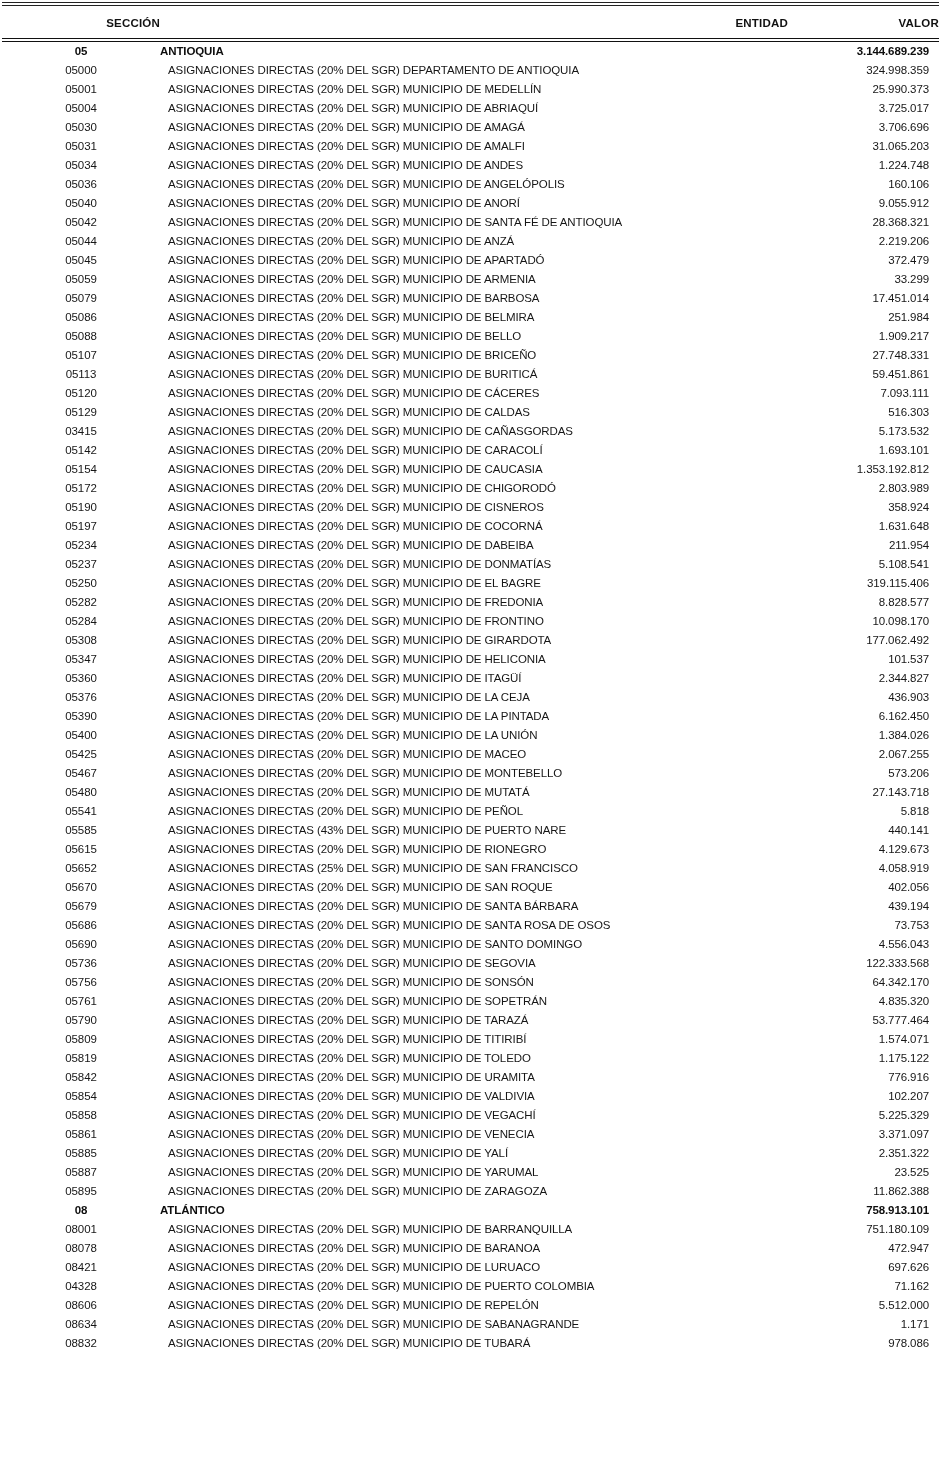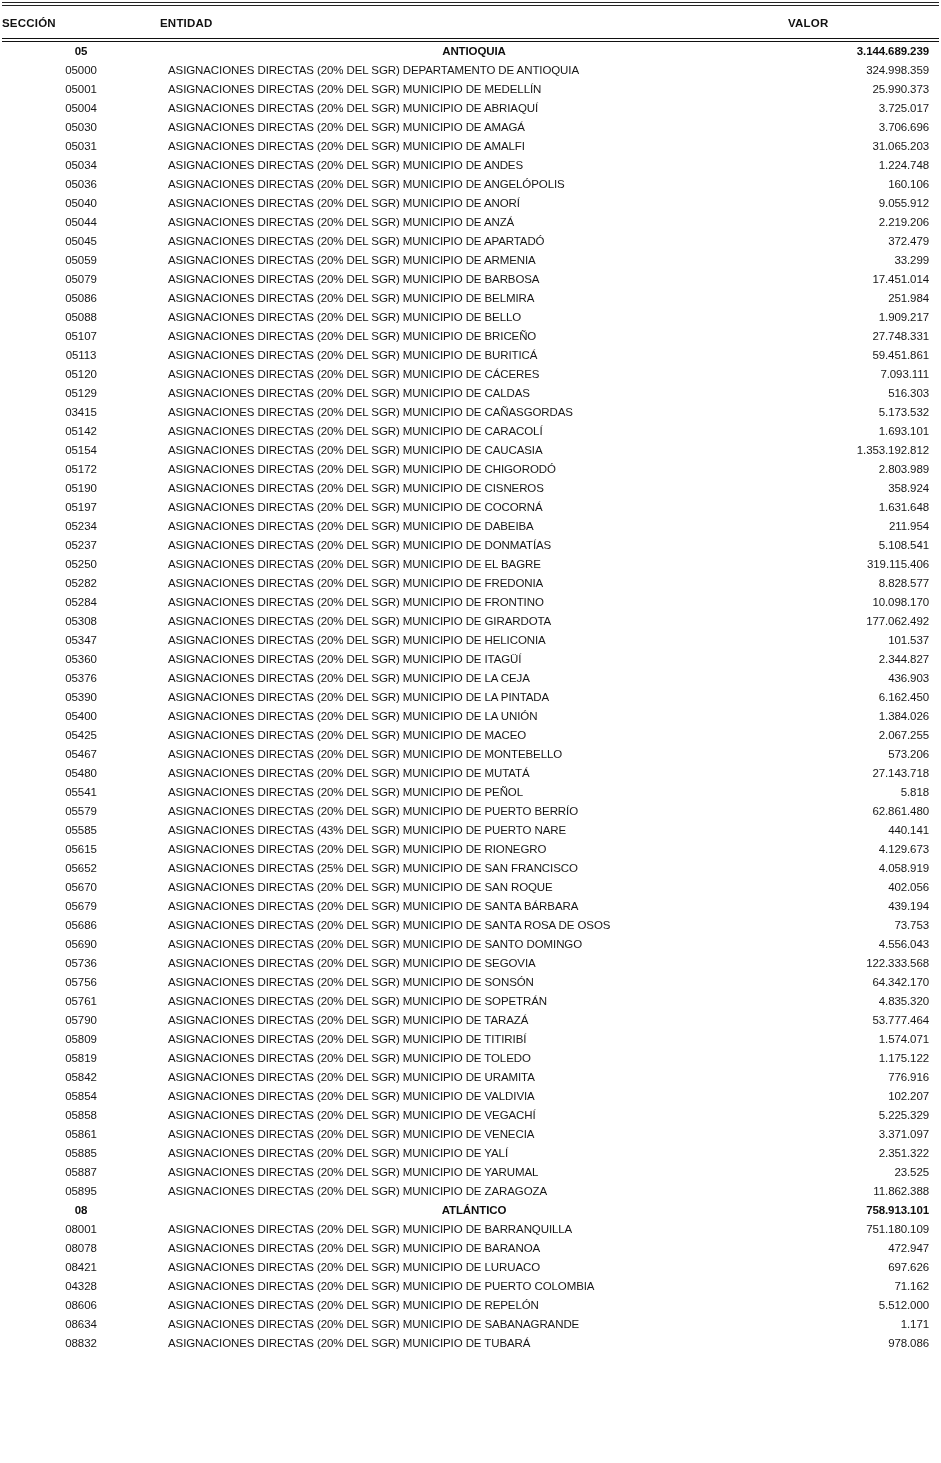--- a/index.html
+++ b/index.html
@@ -10,32 +10,32 @@
     padding-top:2px;overflow:hidden;
   }
   table{border-collapse:collapse;width:937px;margin:0 2px;table-layout:fixed;}
   col.code-col{width:158px;}
   col.entity-col{width:628px;}
   col.value-col{width:151px;}
   thead th{
     border-top:4px double #222;
     border-bottom:4px double #111;
     font-size:11.5px;font-weight:bold;letter-spacing:0.2px;
-    padding:11px 0 9px 0;text-align:left;color:#111;
+    padding:11px 0 9px 0;text-align:right;color:#111;
   }
   tbody td{
     font-size:11.5px;line-height:19px;height:19px;
     padding:0;white-space:nowrap;overflow:hidden;
     letter-spacing:-0.1px;color:#161616;
   }
   td.c-code{text-align:center;}
   td.c-entity{text-align:left;padding-left:8px;}
   td.c-value{text-align:right;padding-right:10px;}
   tr.section-row td{font-weight:bold;color:#0d0d0d;}
-  tr.section-row td.c-entity{text-align:center;padding-left:0;}
+  tr.section-row td.c-entity{padding-left:0;}
 </style>
 </head>
 <body>
 
 <div class="page">
   <table>
     <colgroup>
       <col class="code-col">
       <col class="entity-col">
       <col class="value-col">
@@ -87,20 +87,25 @@
           <td class="c-code">05036</td>
           <td class="c-entity">ASIGNACIONES DIRECTAS (20% DEL SGR) MUNICIPIO DE ANGELÓPOLIS</td>
           <td class="c-value">160.106</td>
         </tr>
         <tr class="data-row">
           <td class="c-code">05040</td>
           <td class="c-entity">ASIGNACIONES DIRECTAS (20% DEL SGR) MUNICIPIO DE ANORÍ</td>
           <td class="c-value">9.055.912</td>
         </tr>
         <tr class="data-row">
+          <td class="c-code">05042</td>
+          <td class="c-entity">ASIGNACIONES DIRECTAS (20% DEL SGR) MUNICIPIO DE SANTA FÉ DE ANTIOQUIA</td>
+          <td class="c-value">28.368.321</td>
+        </tr>
+        <tr class="data-row">
           <td class="c-code">05044</td>
           <td class="c-entity">ASIGNACIONES DIRECTAS (20% DEL SGR) MUNICIPIO DE ANZÁ</td>
           <td class="c-value">2.219.206</td>
         </tr>
         <tr class="data-row">
           <td class="c-code">05045</td>
           <td class="c-entity">ASIGNACIONES DIRECTAS (20% DEL SGR) MUNICIPIO DE APARTADÓ</td>
           <td class="c-value">372.479</td>
         </tr>
         <tr class="data-row">
@@ -240,25 +245,20 @@
         </tr>
         <tr class="data-row">
           <td class="c-code">05480</td>
           <td class="c-entity">ASIGNACIONES DIRECTAS (20% DEL SGR) MUNICIPIO DE MUTATÁ</td>
           <td class="c-value">27.143.718</td>
         </tr>
         <tr class="data-row">
           <td class="c-code">05541</td>
           <td class="c-entity">ASIGNACIONES DIRECTAS (20% DEL SGR) MUNICIPIO DE PEÑOL</td>
           <td class="c-value">5.818</td>
-        </tr>
-        <tr class="data-row">
-          <td class="c-code">05579</td>
-          <td class="c-entity">ASIGNACIONES DIRECTAS (20% DEL SGR) MUNICIPIO DE PUERTO BERRÍO</td>
-          <td class="c-value">62.861.480</td>
         </tr>
         <tr class="data-row">
           <td class="c-code">05585</td>
           <td class="c-entity">ASIGNACIONES DIRECTAS (43% DEL SGR) MUNICIPIO DE PUERTO NARE</td>
           <td class="c-value">440.141</td>
         </tr>
         <tr class="data-row">
           <td class="c-code">05615</td>
           <td class="c-entity">ASIGNACIONES DIRECTAS (20% DEL SGR) MUNICIPIO DE RIONEGRO</td>
           <td class="c-value">4.129.673</td>

